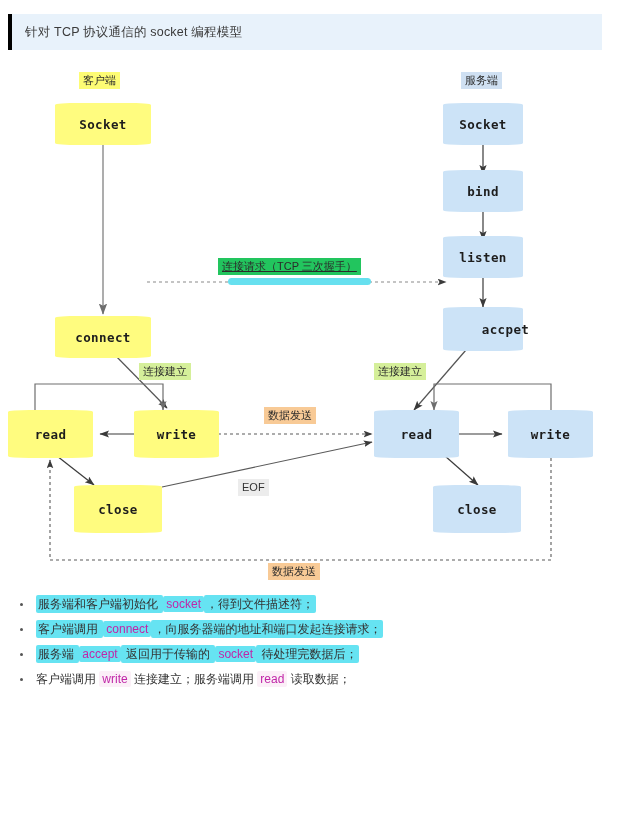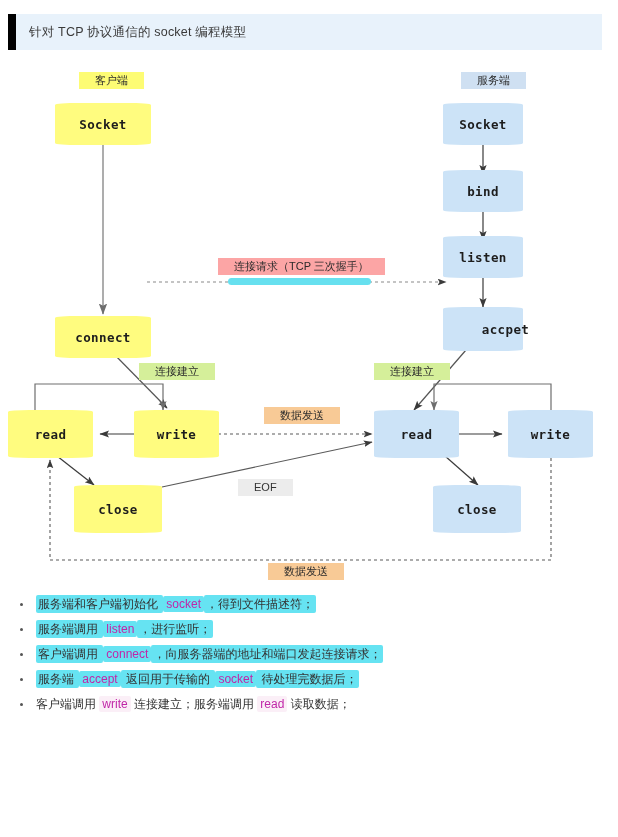--- a/index.html
+++ b/index.html
@@ -8,21 +8,21 @@
     background:#ffffff;
     font-family:"Liberation Sans","DejaVu Sans",sans-serif;
     color:#2c2c2c;
     overflow:hidden;
     position:relative;
   }
   
   #header-callout{
     position:absolute;left:8px;top:14px;width:594px;height:36px;
     background:#e8f2fb;
-    border-left:8px solid #000000;
+    border-left:4px solid #000000;
     box-sizing:border-box;
     display:flex;align-items:center;
   }
   #header-callout .title{
     font-size:12.5px;color:#3a3a3a;padding-left:13px;letter-spacing:.2px;
   }
   
   #diagram{
     position:absolute;left:0;top:60px;width:618px;height:530px;
   }
@@ -42,26 +42,26 @@
   
   .node::before,.node::after{
     content:"";position:absolute;left:0;right:0;height:3px;
     background:inherit;
   }
   .node::before{top:-2px;border-radius:50%/3px;}
   .node::after{bottom:-2px;border-radius:50%/3px;}
 
   .tag{
     position:absolute;font-size:11px;line-height:15px;
-    padding:1px 16px;white-space:nowrap;color:#2b2b2b;
+    padding:1px 4px;white-space:nowrap;color:#2b2b2b;
   }
   .tag.yellow{background:#fdfc74;}
   .tag.blue{background:#cfe0f2;}
   .tag.green{background:#d5ef9a;font-family:Liberation Serif, serif;}
-  .tag.pink{background:#fca5a5;}
+  .tag.pink{background:#22c55e;text-decoration:underline;}
   .tag.orange{background:#f8ca96;}
   .tag.grey{background:#ececec;color:#333;
     font-family:"Liberation Sans",sans-serif;font-size:11px;}
   .cyanbar{
     position:absolute;background:#67e0ef;height:7px;border-radius:4px;
   }
   
   #notes{
     position:absolute;left:0;top:592px;width:618px;
     font-size:12px;line-height:25px;color:#333;
@@ -151,18 +151,17 @@
   <div class="tag green" style="left:374px;top:303px;">连接建立</div>
 
   <div class="tag orange" style="left:264px;top:347px;">数据发送</div>
   <div class="tag grey" style="left:238px;top:419px;">EOF</div>
   <div class="tag orange" style="left:268px;top:503px;">数据发送</div>
 </div>
 
 <div id="notes">
   <ul>
       <li><span class="hl">服务端和客户端初始化 </span><span class="code hl">socket</span><span class="hl">，得到文件描述符；</span></li>
-      <li><span class="hl">服务端调用 </span><span class="code hl">listen</span><span class="hl">，进行监听；</span></li>
       <li><span class="hl">客户端调用 </span><span class="code hl">connect</span><span class="hl">，向服务器端的地址和端口发起连接请求；</span></li>
       <li><span class="hl">服务端 </span><span class="code hl">accept</span><span class="hl"> 返回用于传输的 </span><span class="code hl">socket</span><span class="hl"> 待处理完数据后；</span></li>
       <li><span>客户端调用 </span><span class="code plain">write</span><span> 连接建立；服务端调用 </span><span class="code plain">read</span><span> 读取数据；</span></li>
     </ul>
 </div>
 
 </body></html>

